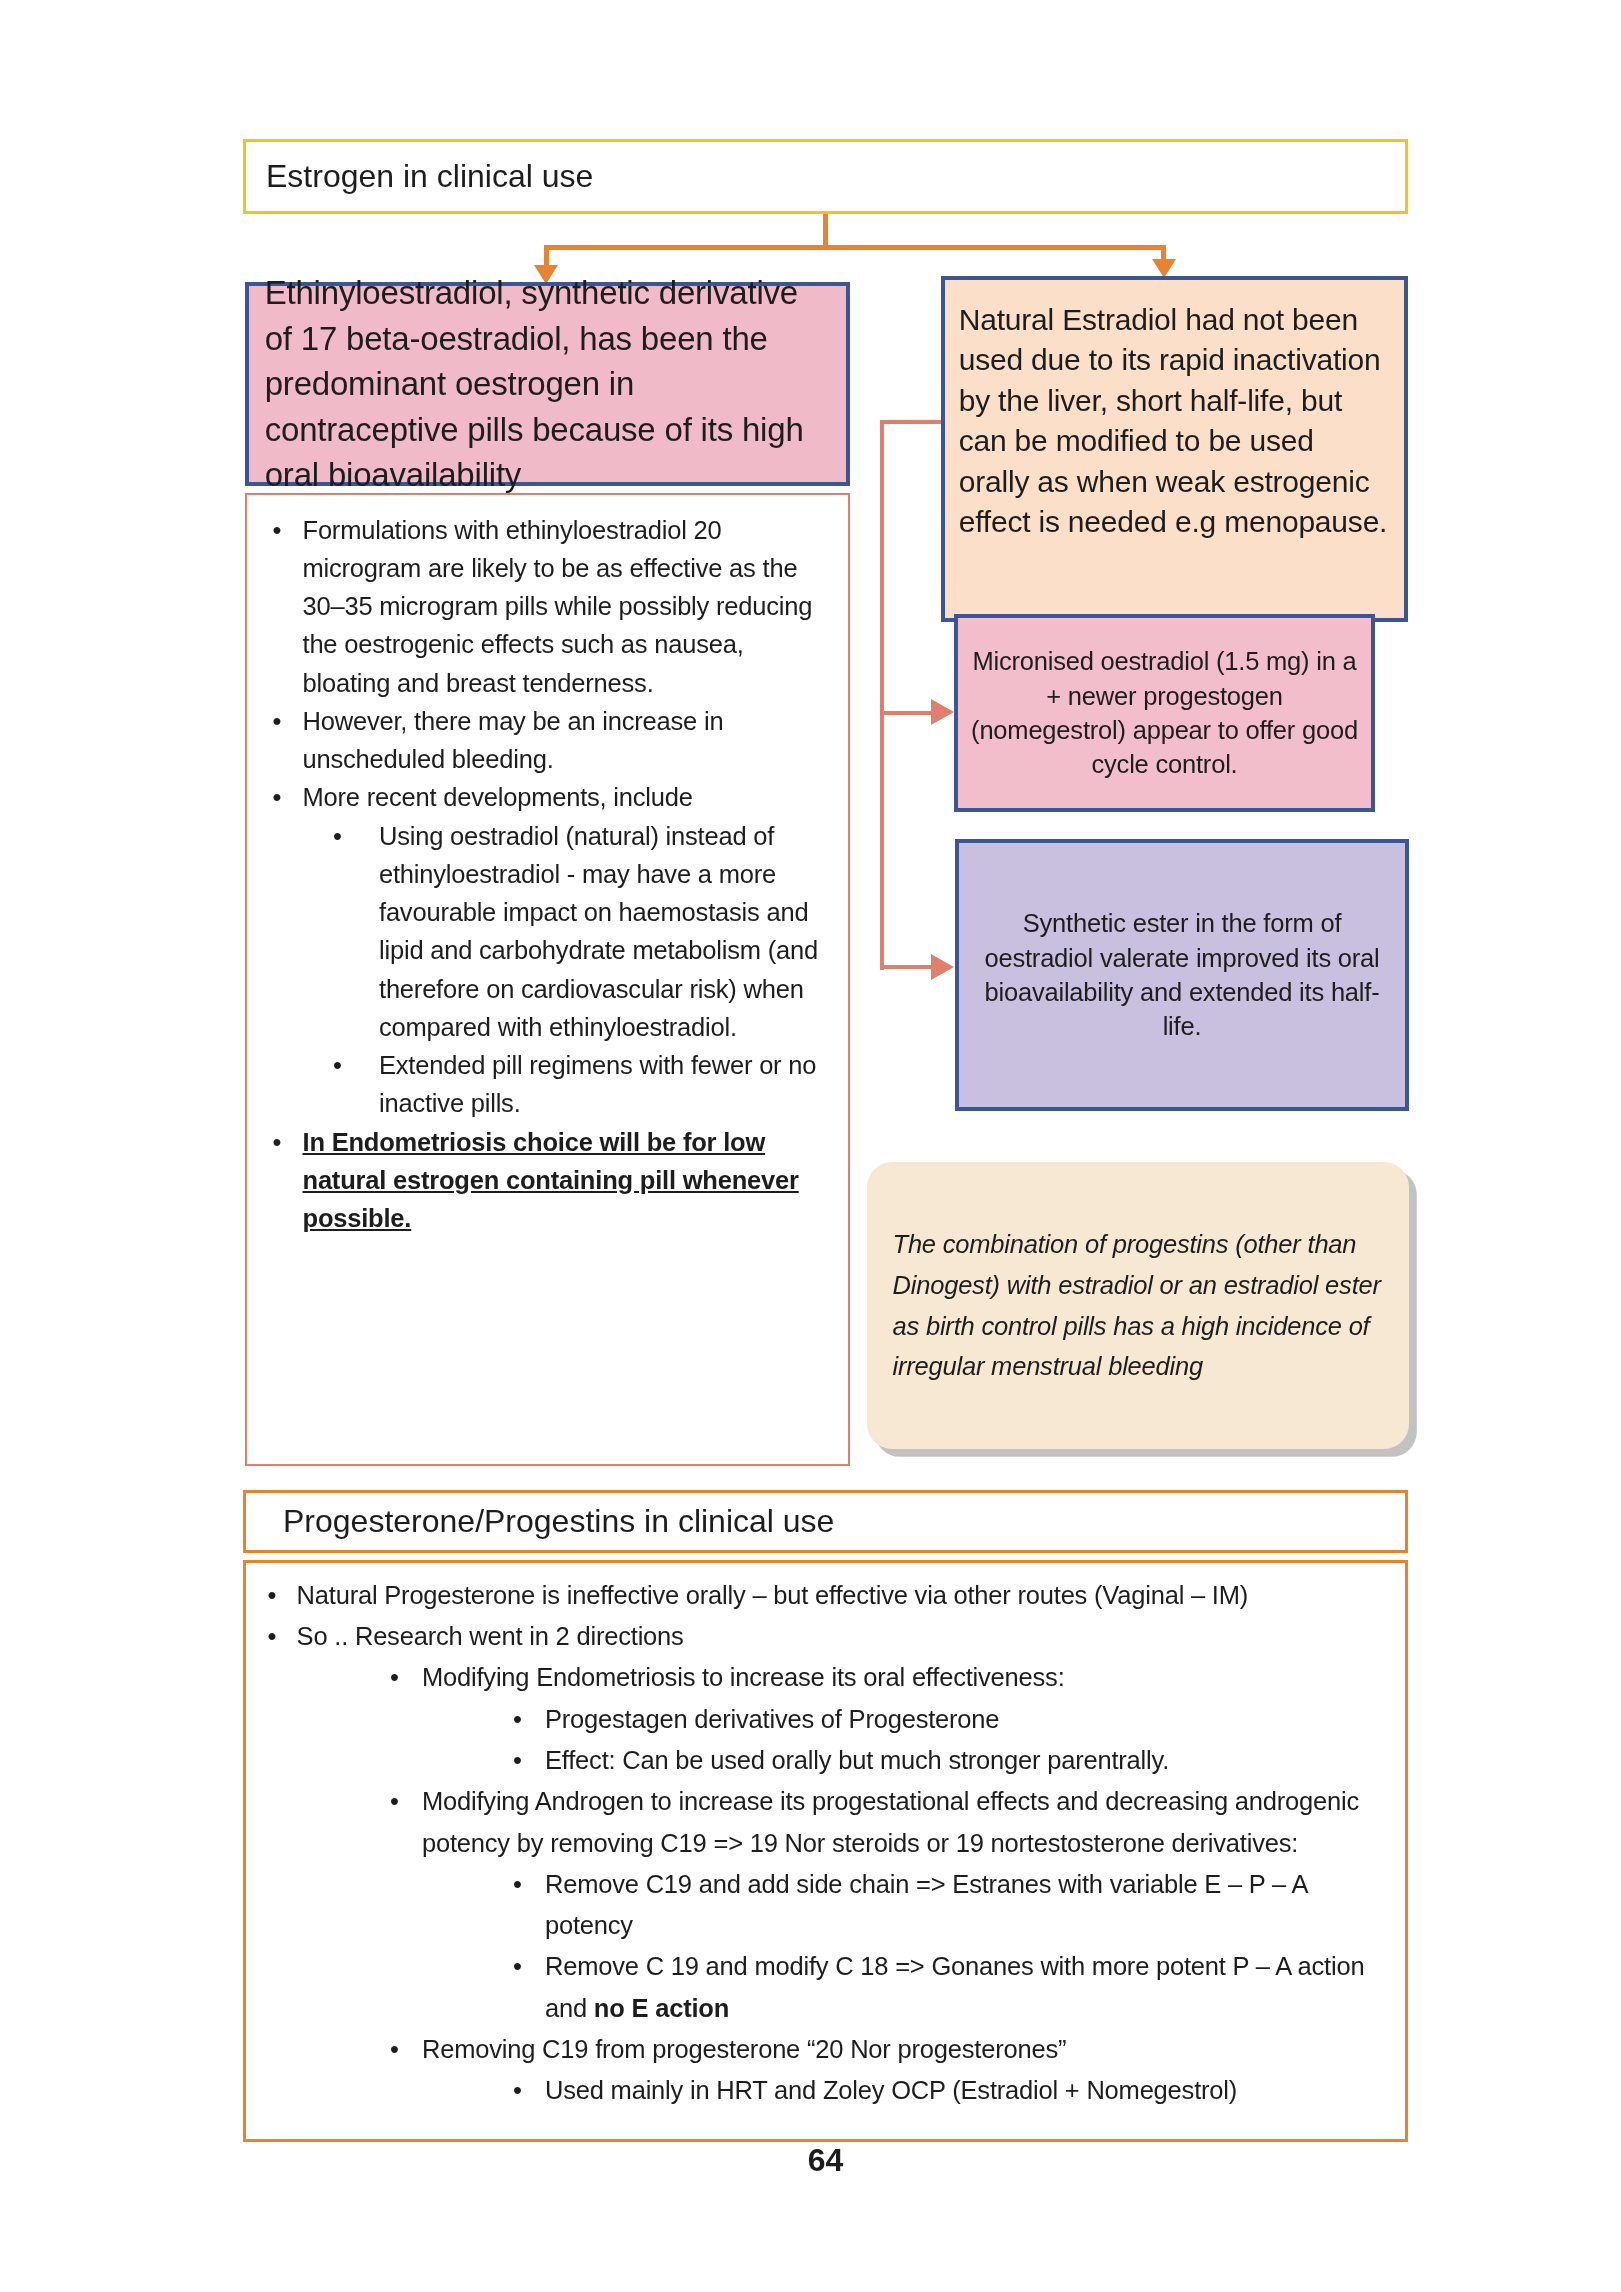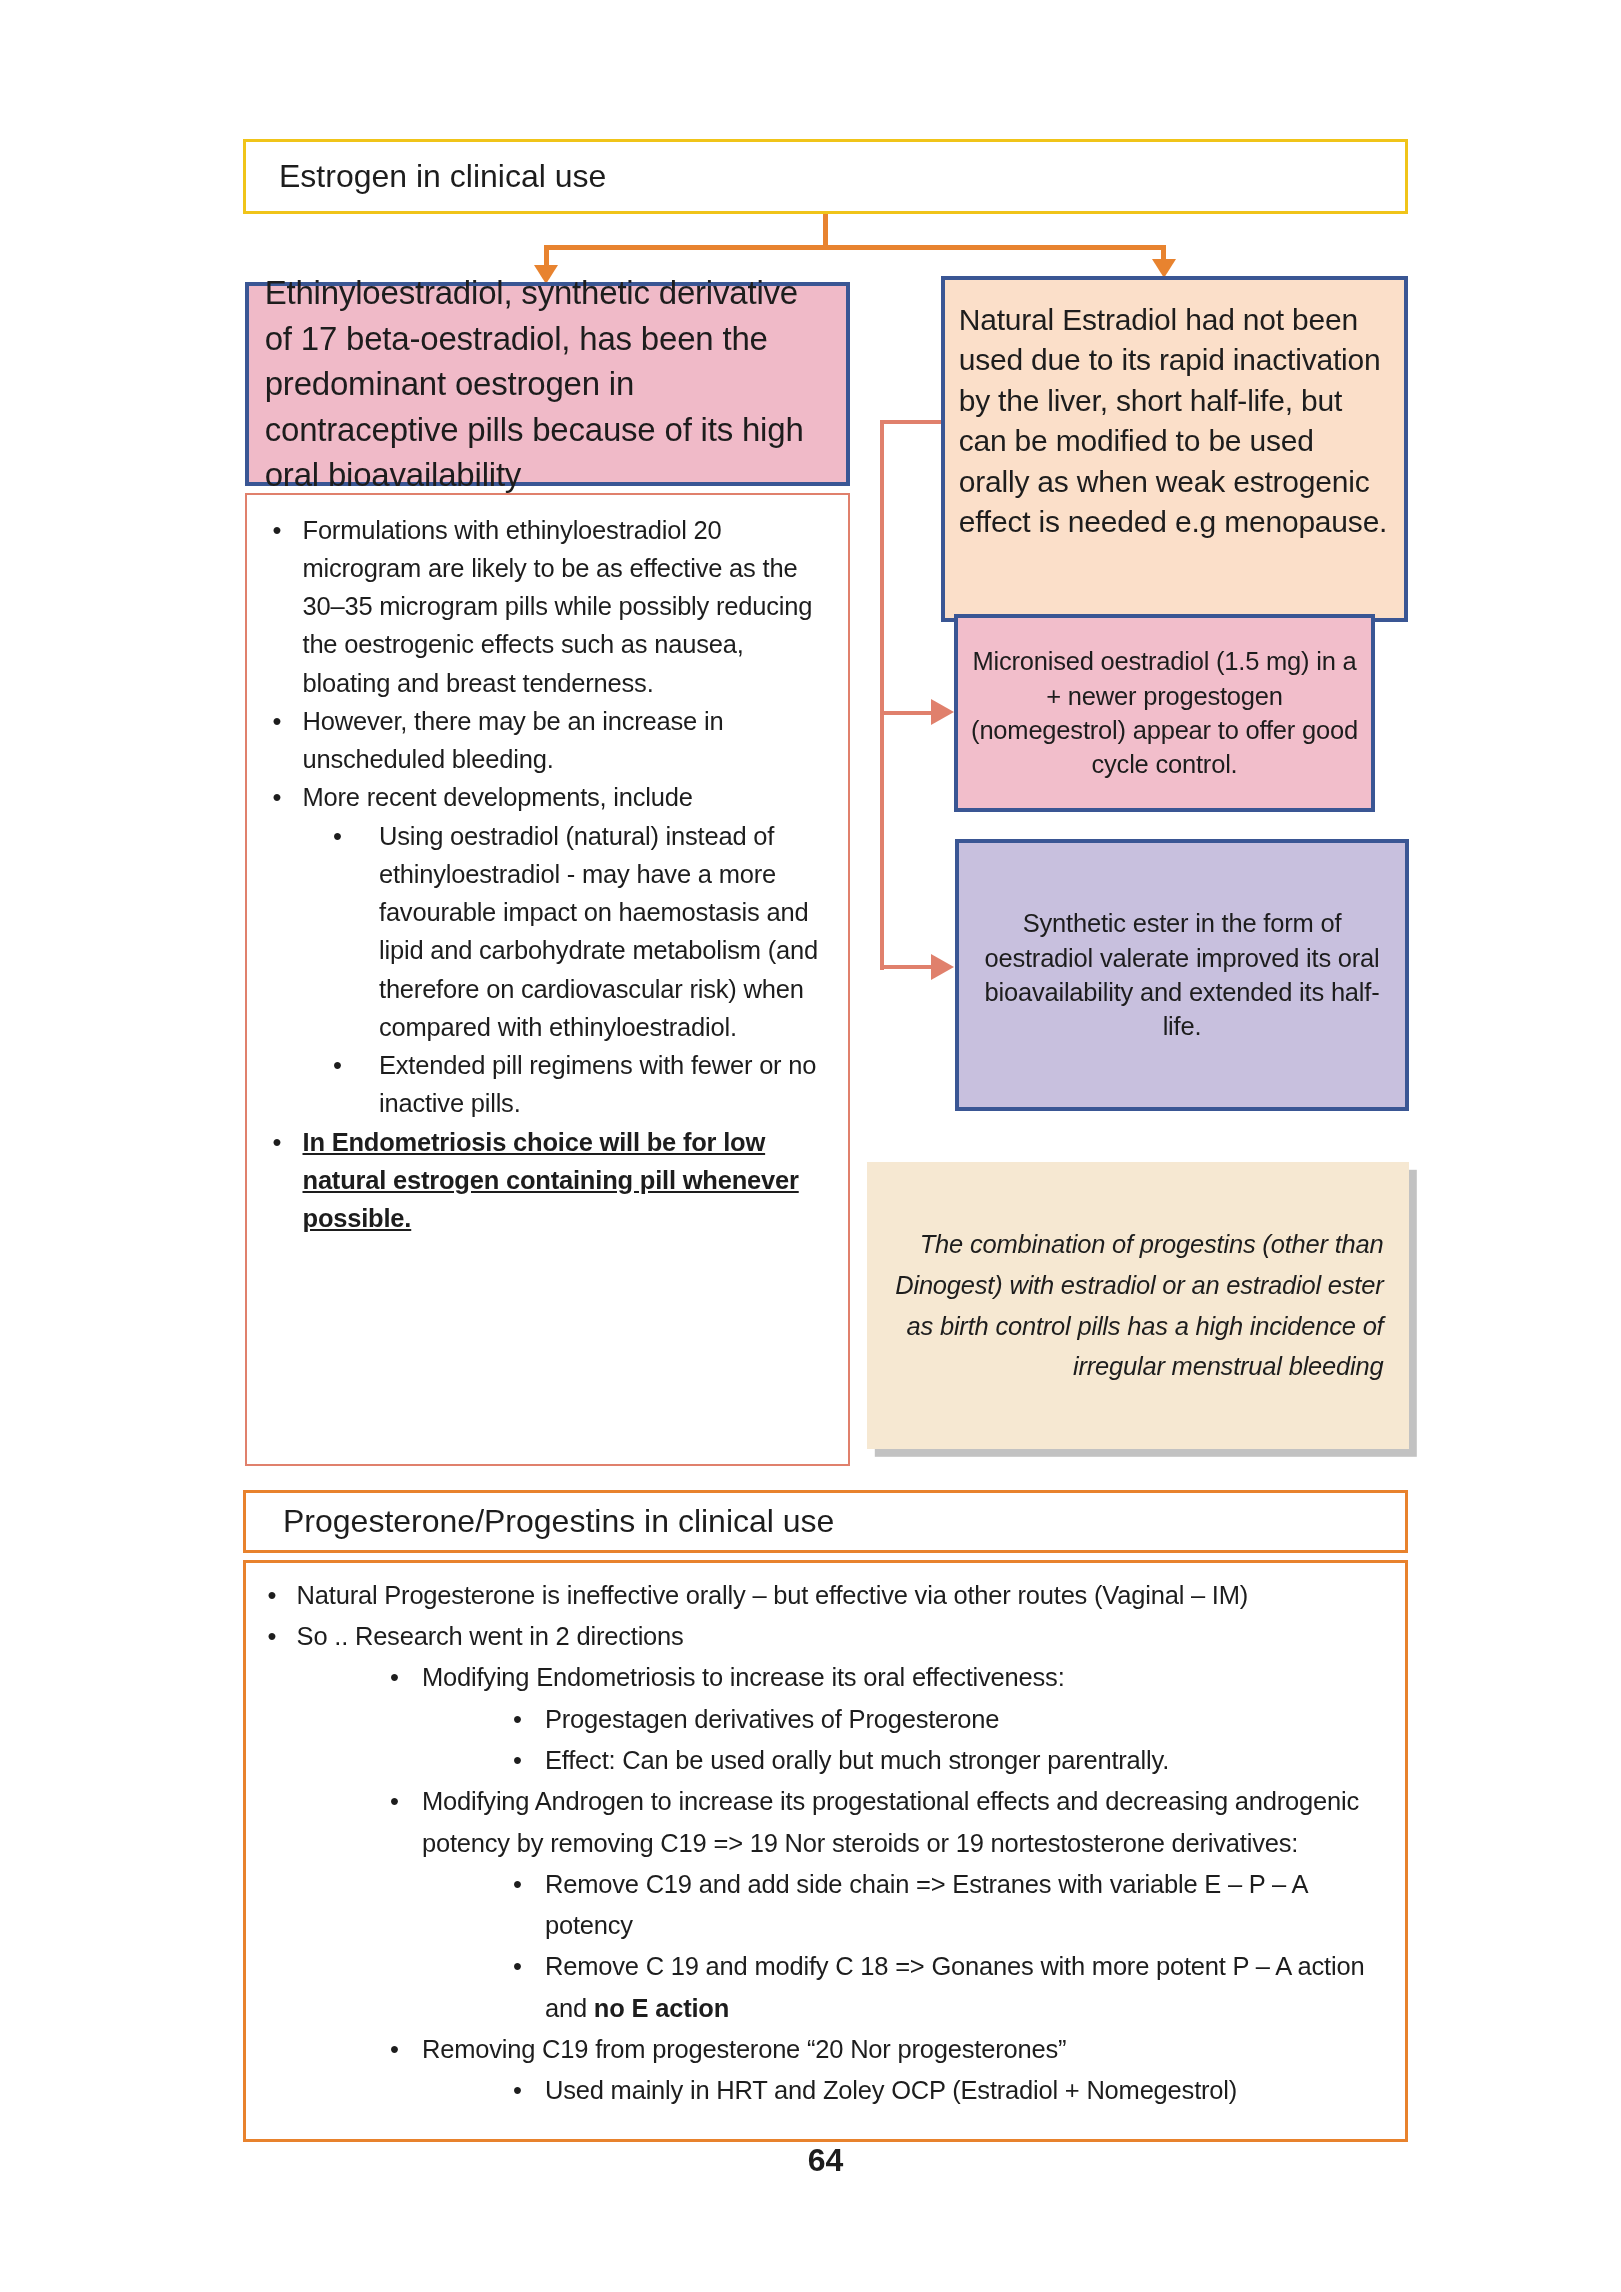--- a/index.html
+++ b/index.html
@@ -5,21 +5,21 @@
   html,body{margin:0;padding:0;background:#ffffff;}
   #page{
     position:relative; width:1621px; height:2293px; background:#ffffff;
     font-family:"Liberation Sans", sans-serif; color:#1d1d1d; overflow:hidden;
   }
   .abs{position:absolute; box-sizing:border-box;}
   
   .title-box{
     left:243px; top:139px; width:1165px; height:75px;
     border:3.9px solid #f0c419; background:#ffffff;
-    display:flex; align-items:center; padding-left:33px;
+    display:flex; align-items:center; padding-left:20px;
     font-size:32px;
   }
   .pink-box{
     left:245px; top:282px; width:605px; height:204px;
     border:4.9px solid #3a5694; background:#f0bac8;
     display:flex; align-items:center; padding:9.8px 15.7px;
     font-size:33px; line-height:1.38; letter-spacing:-0.2px;
   }
   .bullets-box{
     left:245px; top:493px; width:605px; height:973px;
@@ -41,23 +41,24 @@
   }
   .synth-box{
     left:955px; top:839px; width:454px; height:272px;
     border:4.9px solid #3a5694; background:#c8c0de;
     display:flex; align-items:center; justify-content:center; text-align:center;
     padding:7.8px 9.8px; font-size:25.5px; line-height:1.35; letter-spacing:-0.2px;
   }
   .note-box{
     left:867px; top:1162px; width:542px; height:287px;
     background:#f6e8d2; box-shadow:7.8px 7.8px 0 #c2c2c2;
-    display:flex; align-items:center; justify-content:center; text-align:right;
+    display:flex; align-items:center; justify-content:center; text-align:left;
     padding:9.8px 25.5px; font-size:25.5px; font-style:italic; line-height:1.6;
     letter-spacing:-0.2px;
+    border-radius:25px;
   }
   .prog-header{
     left:243px; top:1490px; width:1165px; height:63px;
     border:3.9px solid #e8822d; background:#ffffff;
     display:flex; align-items:center; padding-left:37px; font-size:32px;
   }
   .prog-body{
     left:243px; top:1560px; width:1165px; height:582px;
     border:3.9px solid #e8822d; background:#ffffff;
     padding:11.8px 17.6px 11.8px 0; font-size:25.5px; line-height:1.62;

